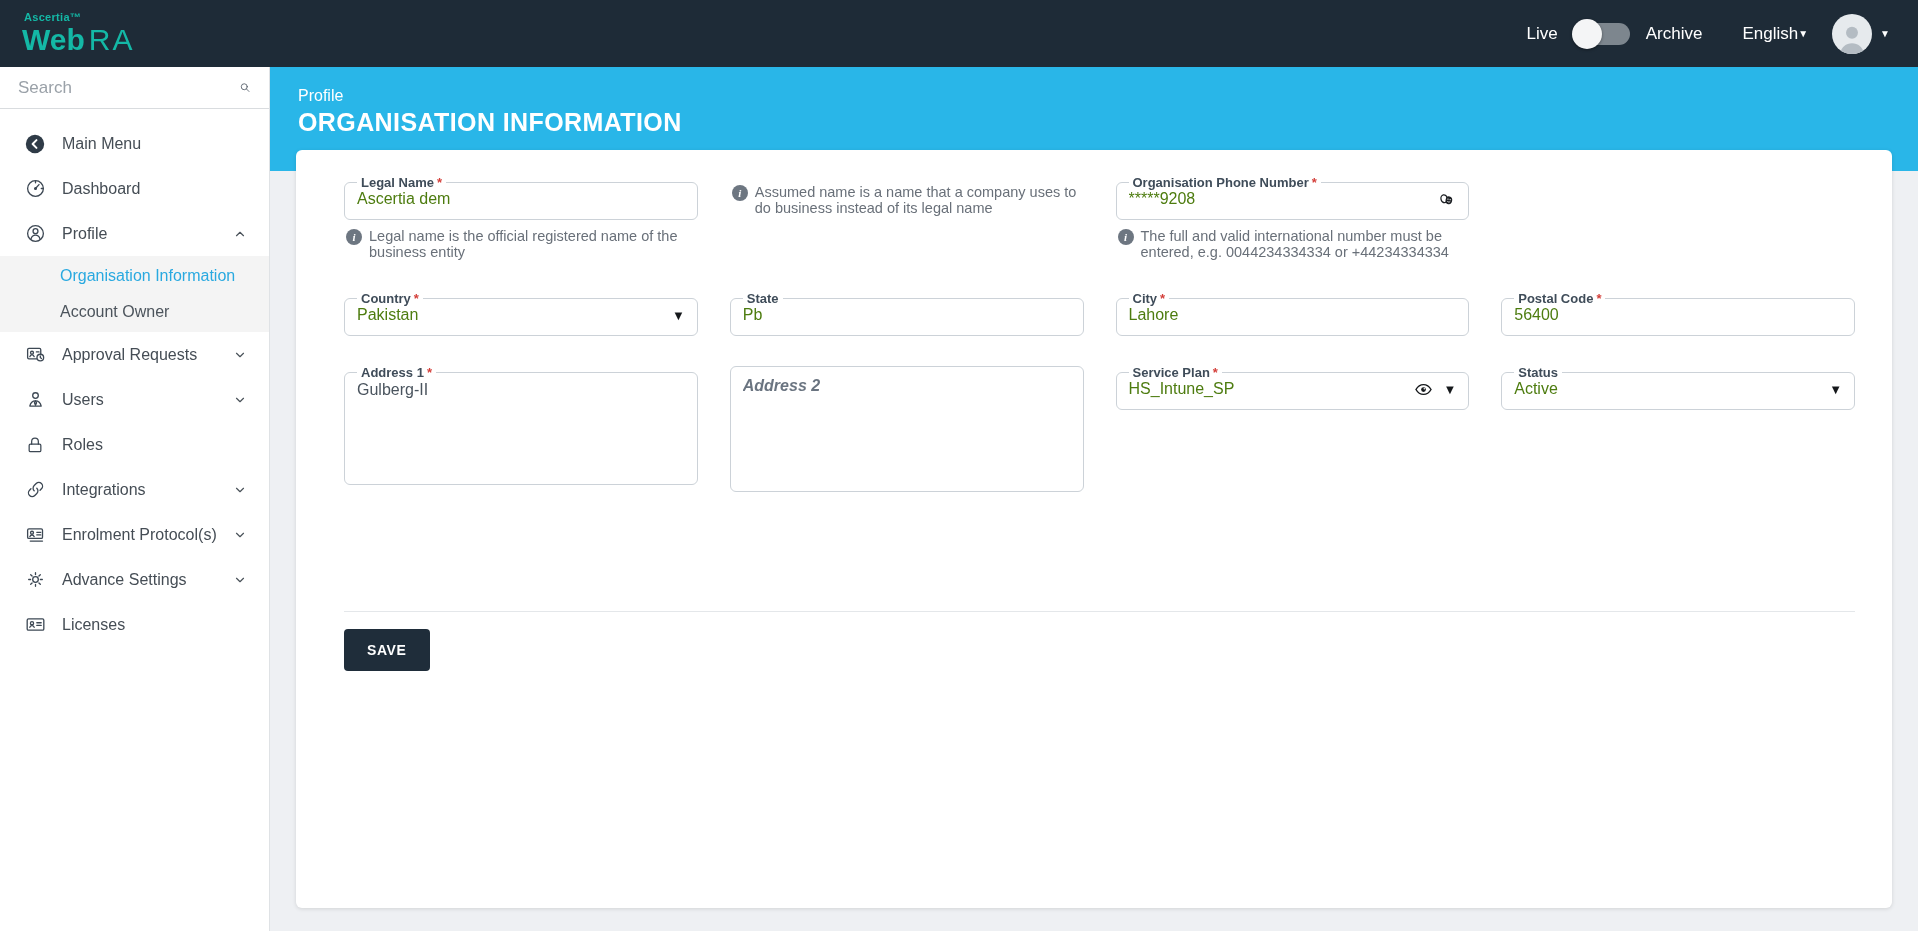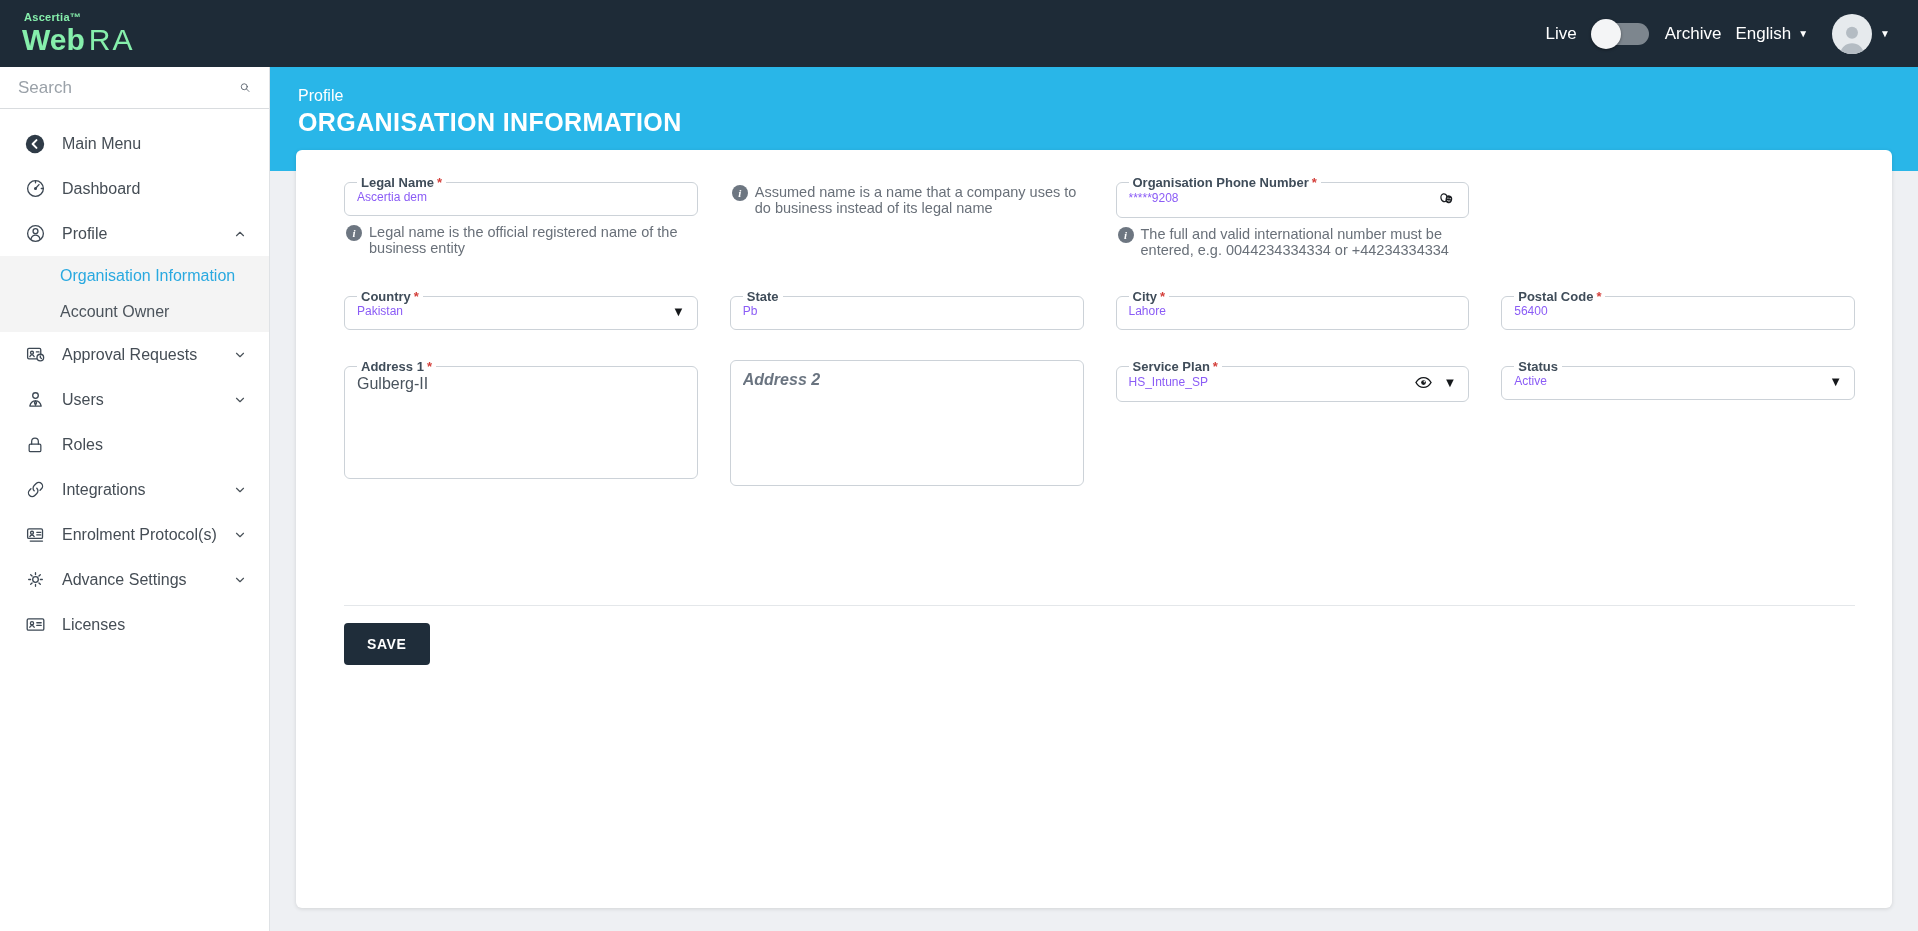--- a/index.html
+++ b/index.html
@@ -2,31 +2,31 @@
 <html><head>
 <meta charset="utf-8">
 <style>
   * { margin:0; padding:0; box-sizing:border-box; }
   html,body { width:1918px; height:931px; overflow:hidden; background:#eef0f3;
     font-family:"Liberation Sans", sans-serif; }
 
   
   .topbar { height:67px; background:#1e2b37; display:flex; align-items:center;
     justify-content:space-between; padding:0 28px 0 22px; }
-  .logo { color:#86efac; line-height:1; }
+  .logo { color:#14b8a6; line-height:1; }
   .logo .co { font-size:11px; font-weight:700; letter-spacing:.3px; display:block; margin:0 0 2px 2px; }
   .logo .prod { font-size:30px; display:flex; align-items:baseline; }
   .logo .prod .b { font-weight:700; }
   .logo .prod .l { font-weight:300; letter-spacing:2px; margin-left:4px; }
   .topbar-right { display:flex; align-items:center; gap:14px; color:#fff; font-size:17px; }
   .toggle { width:56px; height:22px; background:#7d868e; border-radius:11px; position:relative;
     margin:0 2px; cursor:pointer; }
   .toggle .knob { position:absolute; left:-2px; top:-4px; width:30px; height:30px; background:#f4f5f6;
     border-radius:50%; box-shadow:0 1px 3px rgba(0,0,0,.4); }
-  .lang { display:flex; align-items:center; gap:7px; cursor:pointer; }
+  .lang { display:flex; align-items:center; margin-left:26px; cursor:pointer; }
   .caret-sm { font-size:10px; color:#fff; }
   .avatar-wrap { display:flex; align-items:center; gap:8px; margin-left:10px; cursor:pointer; }
   .avatar { width:40px; height:40px; border-radius:50%; background:#e6eaed; overflow:hidden;
     display:flex; align-items:flex-end; justify-content:center; }
 
   
   .shell { display:flex; height:864px;border-radius:10px; }
 
   
   .sidebar { width:270px; background:#fff; border-right:1px solid #dfe2e5; height:100%;
@@ -55,21 +55,21 @@
   .card { position:relative; margin:-21px 26px 0 26px; width:1596px; min-height:758px;
     background:#fff; border-radius:6px; box-shadow:0 1px 4px rgba(0,0,0,.12);
     padding:26px 37px 22px 48px; }
 
   .grid { display:grid; grid-template-columns:1fr 1fr 1fr 1fr; column-gap:32px; }
   .cell { min-width:0; }
 
   fieldset.fld { border:1px solid #ccd2d8; border-radius:6px; padding:0 12px 5px 12px; background:#fff; }
   fieldset.fld legend { font-size:13px; font-weight:700; color:#3f4c59; padding:0 4px; line-height:1; }
   .fld-row { display:flex; align-items:center; gap:10px; }
-  .fld input { flex:1; border:none; outline:none; font-size:12px; color:#8b5cf6; padding:1px 0 6px;
+  .fld input { flex:1; border:none; outline:none; font-size:16px; color:#4d7c0f; padding:1px 0 6px;
     background:transparent; min-width:0; font-family:"Liberation Sans", sans-serif; }
   .fld .caret { font-size:13px; color:#15181b; padding-bottom:4px; cursor:pointer; }
   .fld textarea { width:100%; height:96px; border:none; outline:none; resize:none; font-size:16px;
     color:#4a545e; padding:2px 0; font-family:"Liberation Sans", sans-serif; }
 
   .plainbox { border:1px solid #ccd2d8; border-radius:6px; padding:10px 12px 5px; height:126px; }
   .plainbox textarea { width:100%; height:100%; border:none; outline:none; resize:none; font-size:16px;
     color:#4a545e; font-family:"Liberation Sans", sans-serif;font-style:italic; }
   .plainbox textarea::placeholder { font-weight:700; color:#6a7480; }
 

